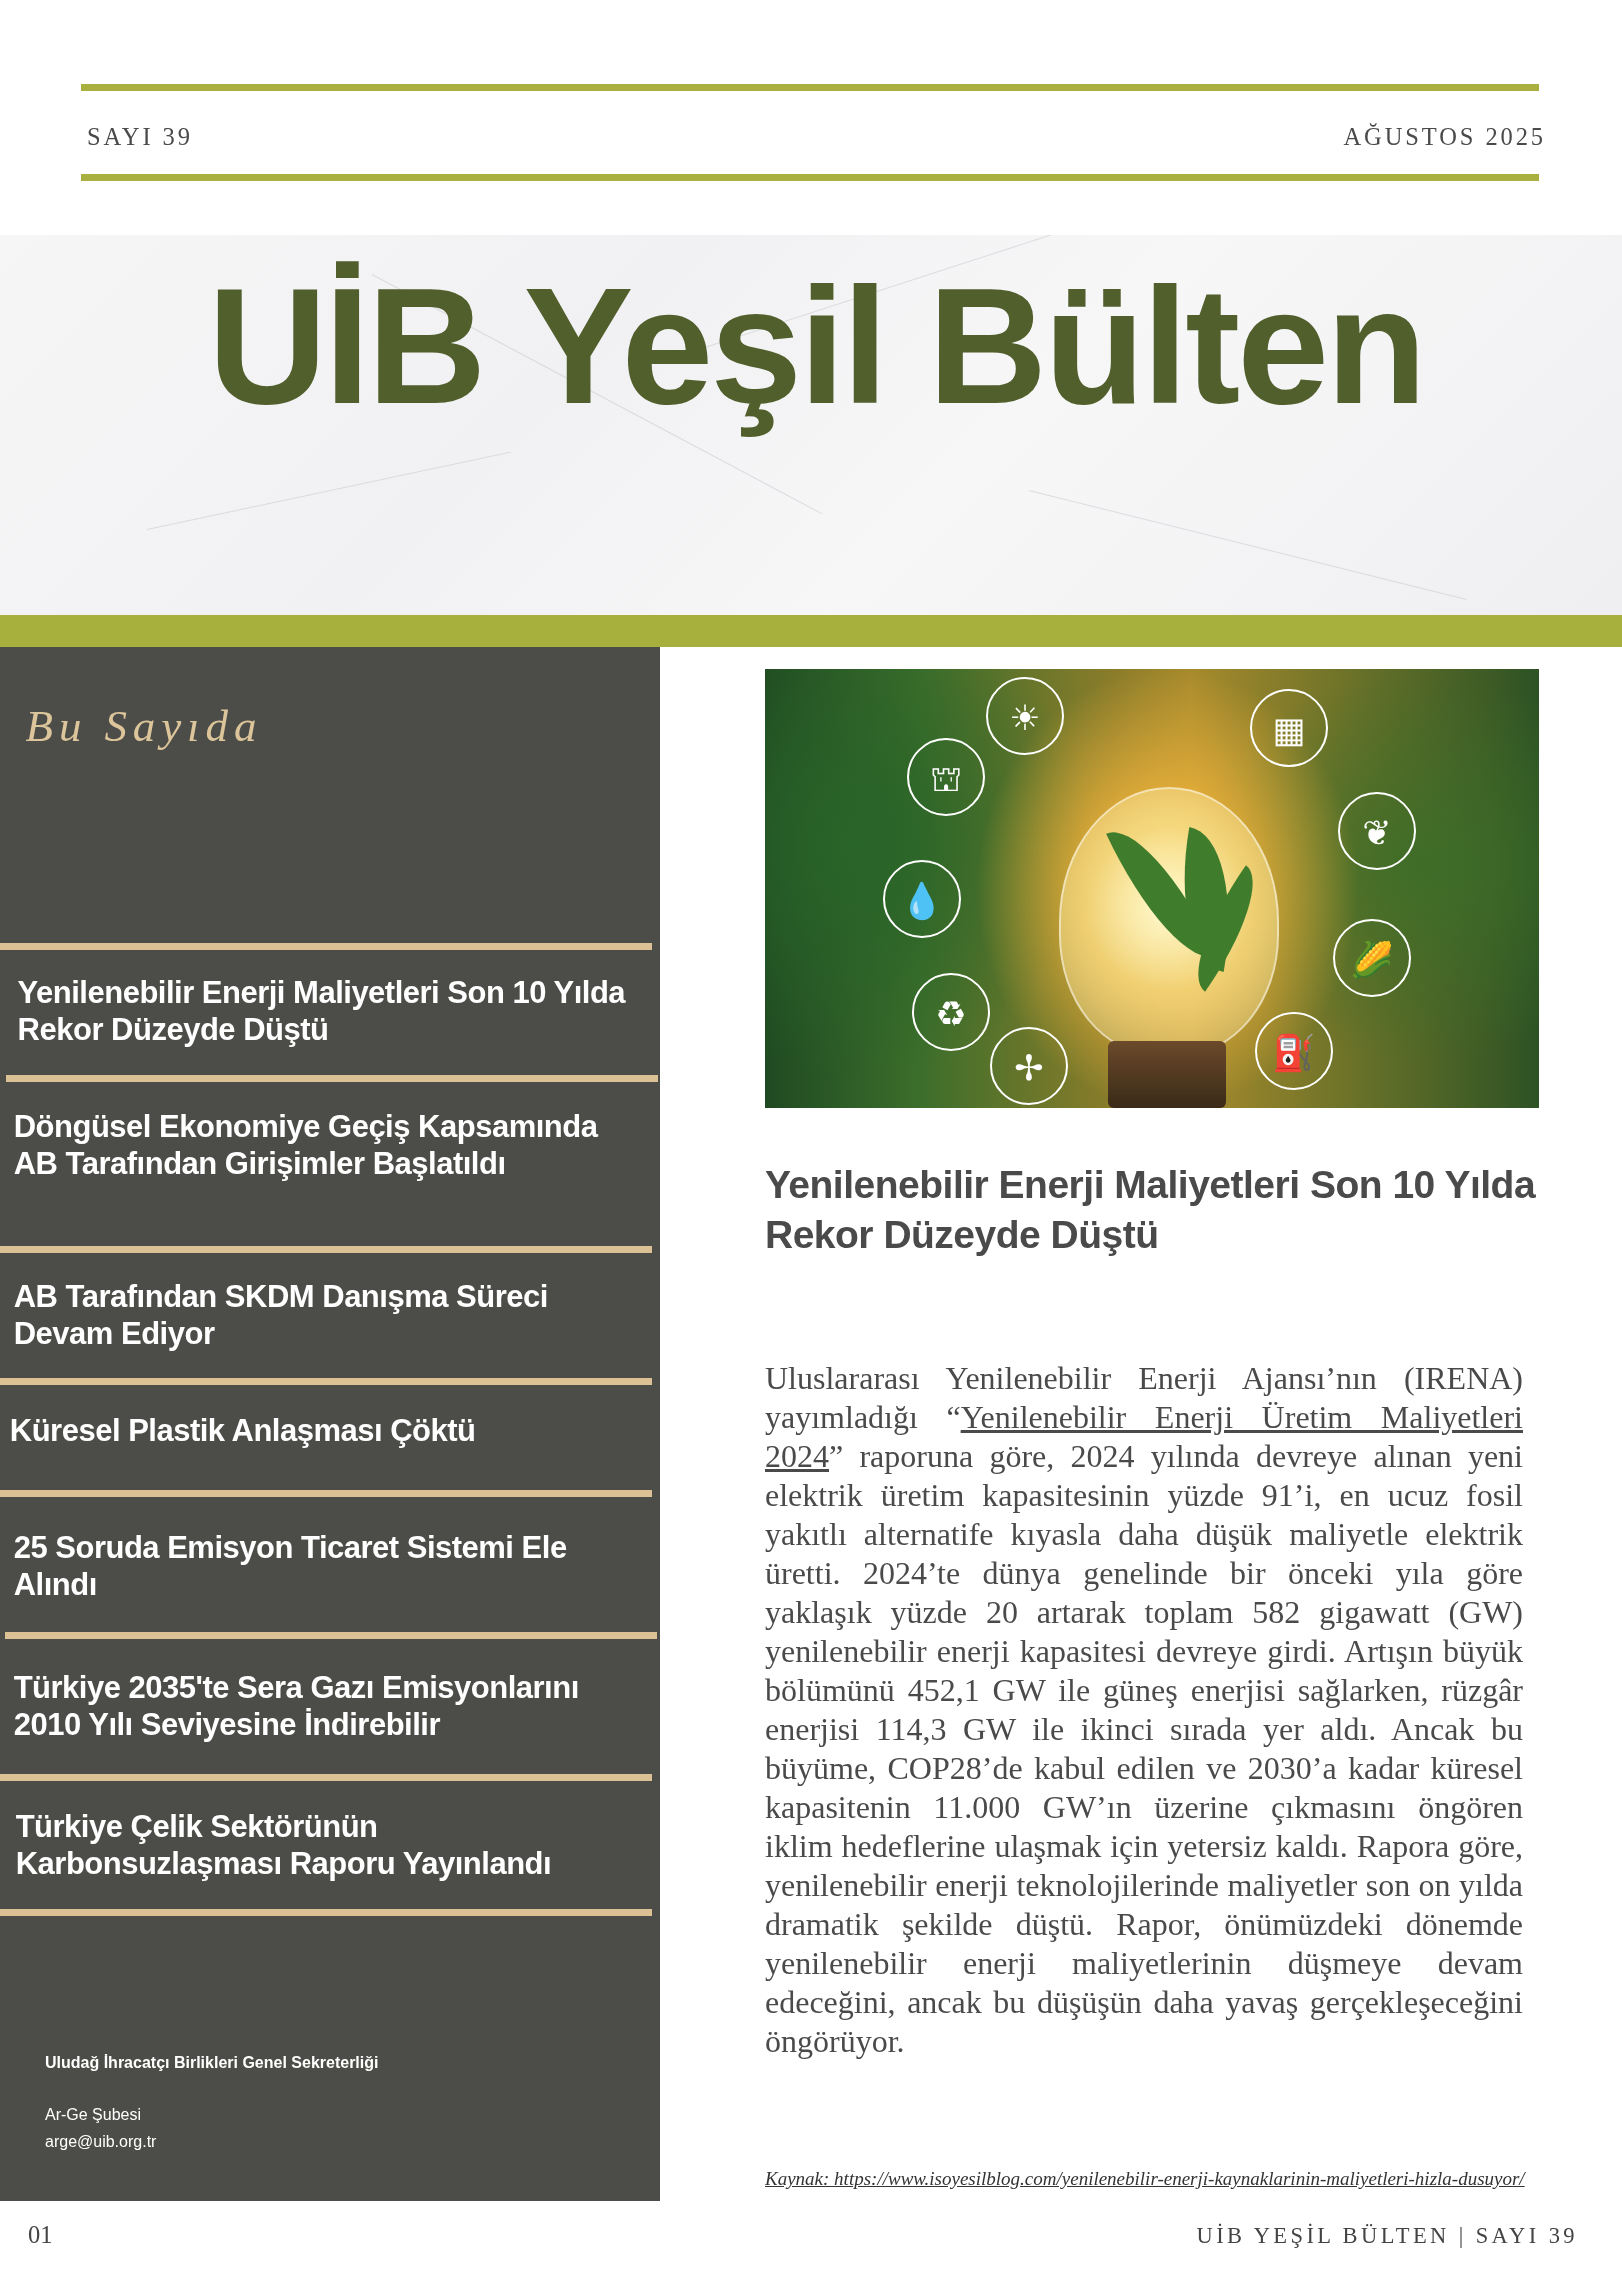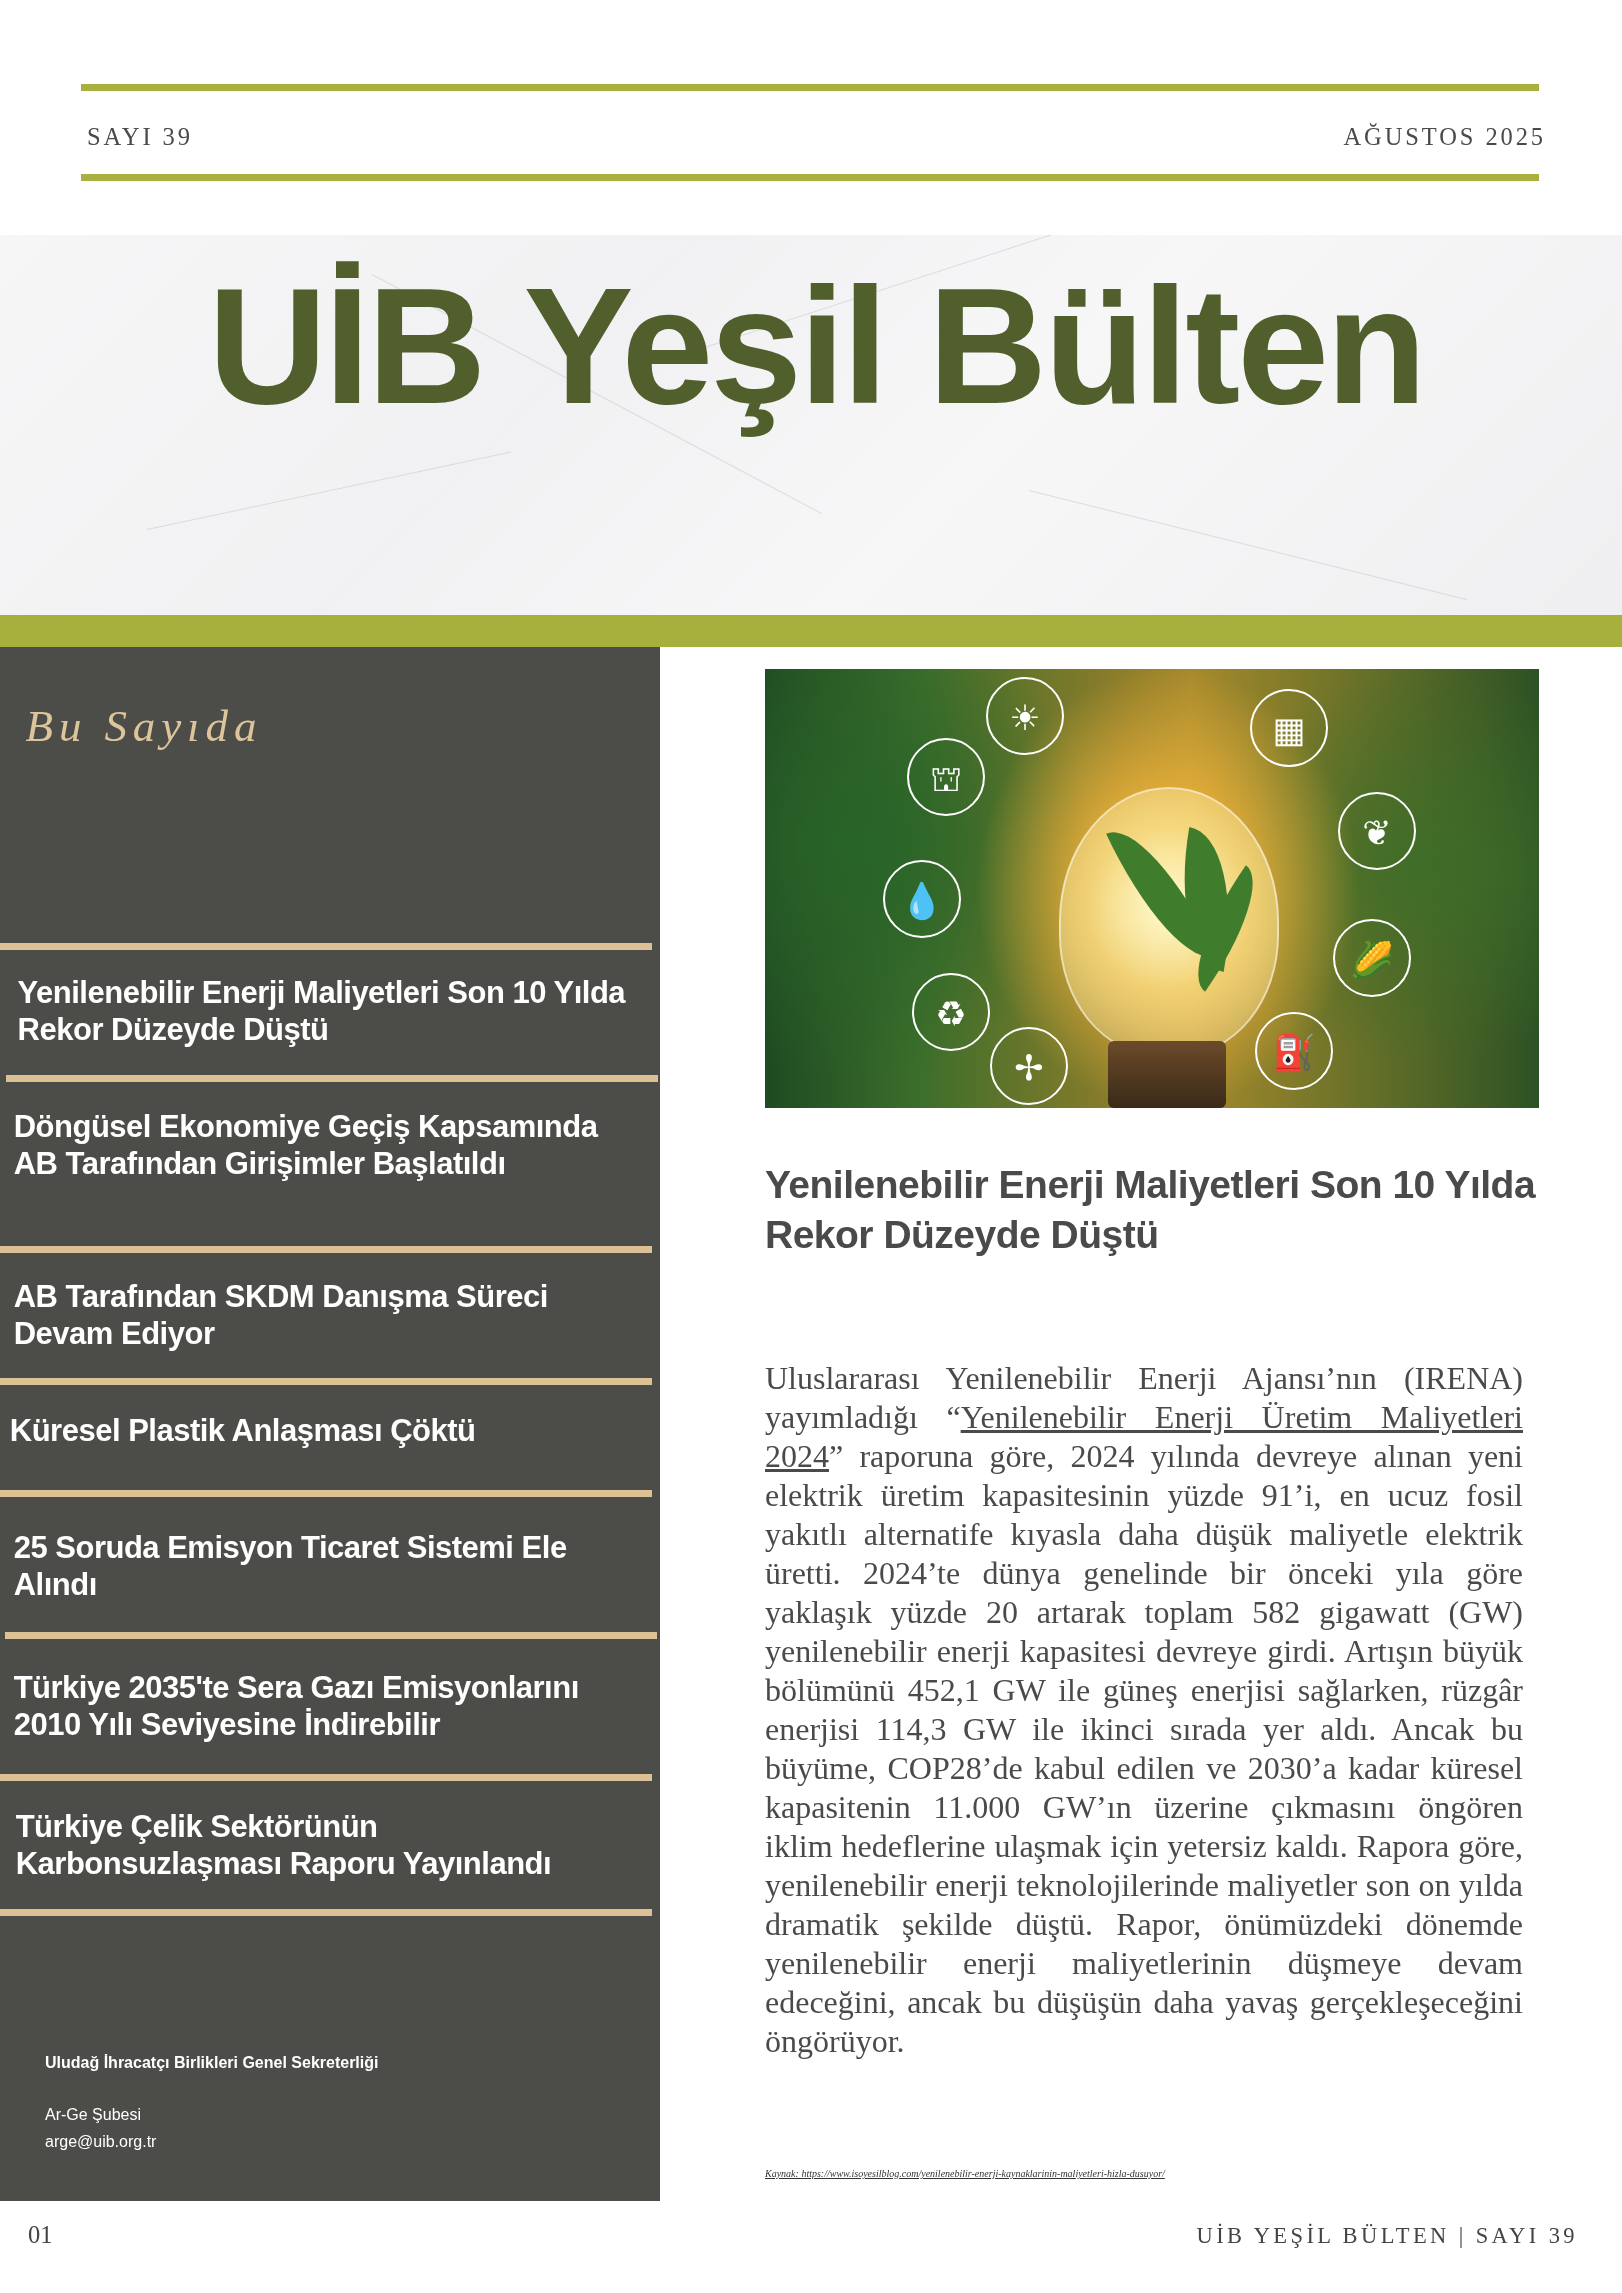--- a/index.html
+++ b/index.html
@@ -46,21 +46,21 @@
   .leaf { position:absolute; background:#3f7d2c; border-radius:0 100% 0 100%; }
   .ring { position:absolute; width:78px; height:78px; border:2.9px solid #ffffff; border-radius:50%;
           color:#ffffff; font-size:35px; line-height:78px; text-align:center; box-sizing:border-box; }
 
   .article-title { position:absolute; left:765px; top:1160px; width:774px; font-weight:700; font-size:39px;
                    line-height:50px; color:#4a4a4a; letter-spacing:-0.5px; }
   .article-body { position:absolute; left:765px; top:1359px; width:758px; font-family:"Liberation Serif", serif;
                   font-size:32px; line-height:39px; color:#4a4a4a; text-align:justify; }
   .article-body a { color:#4a4a4a; text-decoration:underline; }
   .source { position:absolute; left:765px; top:2168px; width:769px; font-family:"Liberation Serif", serif; font-style:italic;
-            font-size:10px; color:#333333; text-decoration:underline; white-space:nowrap; }
+            font-size:19px; color:#333333; text-decoration:underline; white-space:nowrap; }
 
   
   .page-num { position:absolute; left:28px; top:2221px; font-family:"Liberation Serif", serif; font-size:24.5px; color:#444; }
   .footer-title { position:absolute; right:44px; top:2223px; font-family:"Liberation Serif", serif; font-size:22.5px;
                   letter-spacing:3.4px; color:#444; }
 </style>
 </head>
 <body>
 
 <div class="rule" style="top:84px;"></div>

